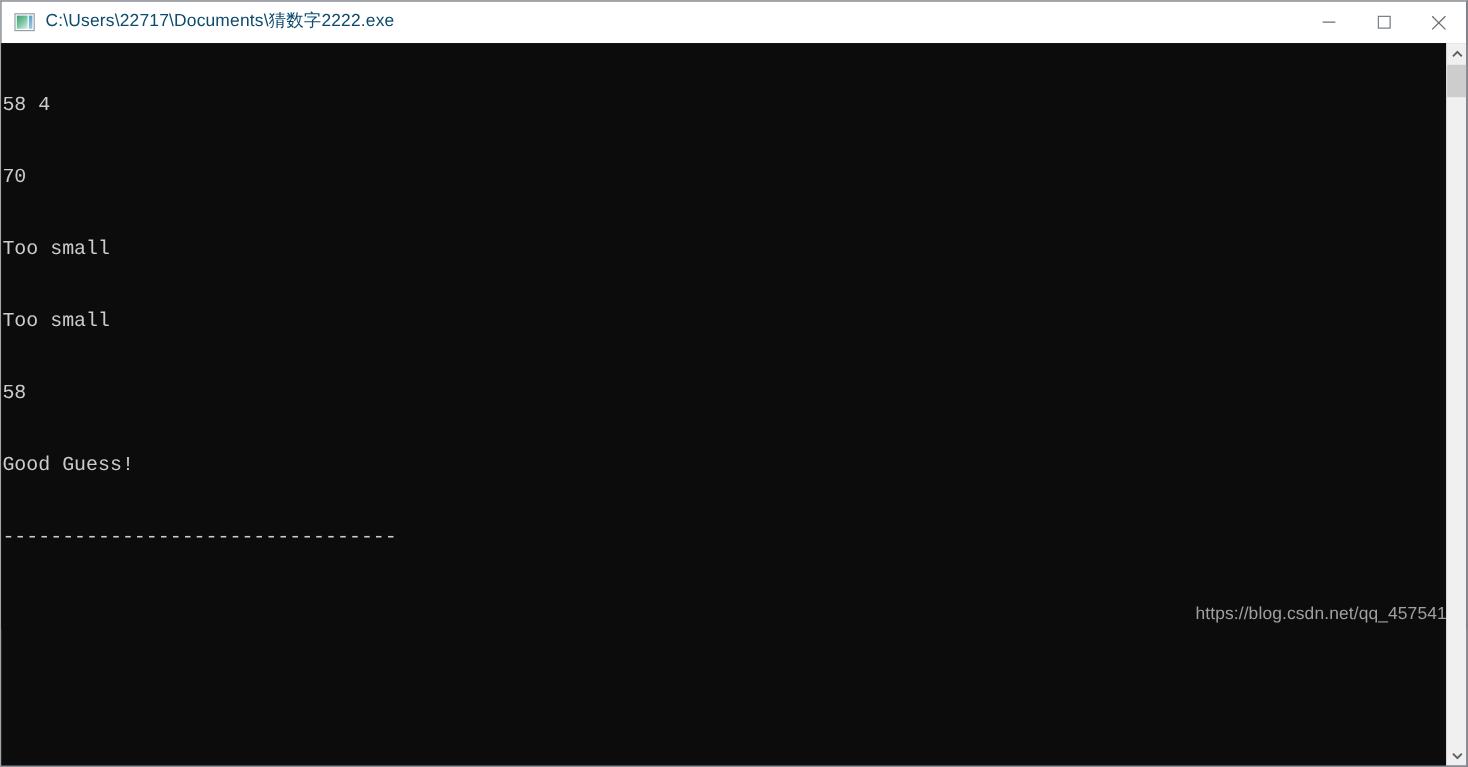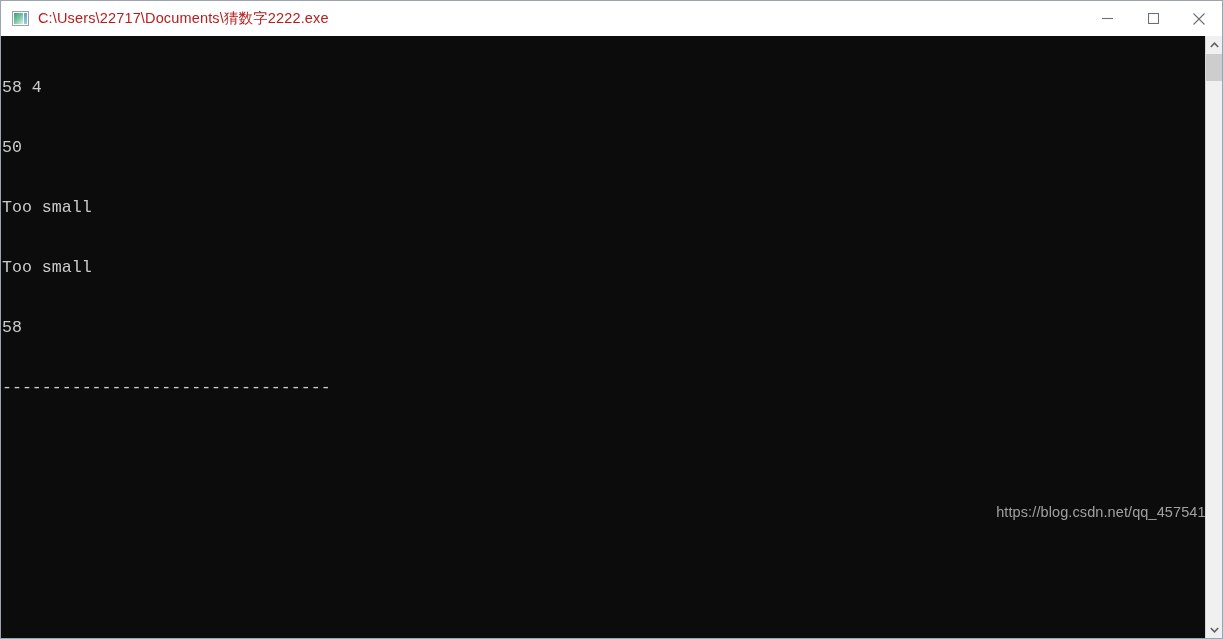--- a/index.html
+++ b/index.html
@@ -64,21 +64,21 @@
     right: 1px;
     top: 1px;
     width: 3px;
     height: 11px;
     background: linear-gradient(180deg, #5aa5c9 0%, #9cc9de 100%);
   }
 
   #title-text {
     font-family: "Liberation Sans", sans-serif;
     font-size: 14.5px;
-    color: #b91c1c;
+    color: #0c4a6e;
     letter-spacing: 0.15px;
     white-space: nowrap;
     line-height: 35px;
   }
 
   #window-controls {
     position: absolute;
     right: 0;
     top: 0;
     height: 35px;
@@ -208,24 +208,25 @@
           <line x1="0.5" y1="0.5" x2="11.5" y2="11.5" stroke="#6b6f76" stroke-width="1.1"></line>
           <line x1="11.5" y1="0.5" x2="0.5" y2="11.5" stroke="#6b6f76" stroke-width="1.1"></line>
         </svg>
       </button>
     </div>
   </div>
 
   <div id="console">
     <div id="console-text">
       <div>58 4</div>
-      <div>50</div>
+      <div>70</div>
       <div>Too small</div>
       <div>Too small</div>
       <div>58</div>
+      <div>Good Guess!</div>
       <div>---------------------------------</div>
       
       
     </div>
 
     <div id="watermark">https://blog.csdn.net/qq_45754189</div>
   </div>
 
   <div id="scrollbar">
     <div id="sb-track"></div>

